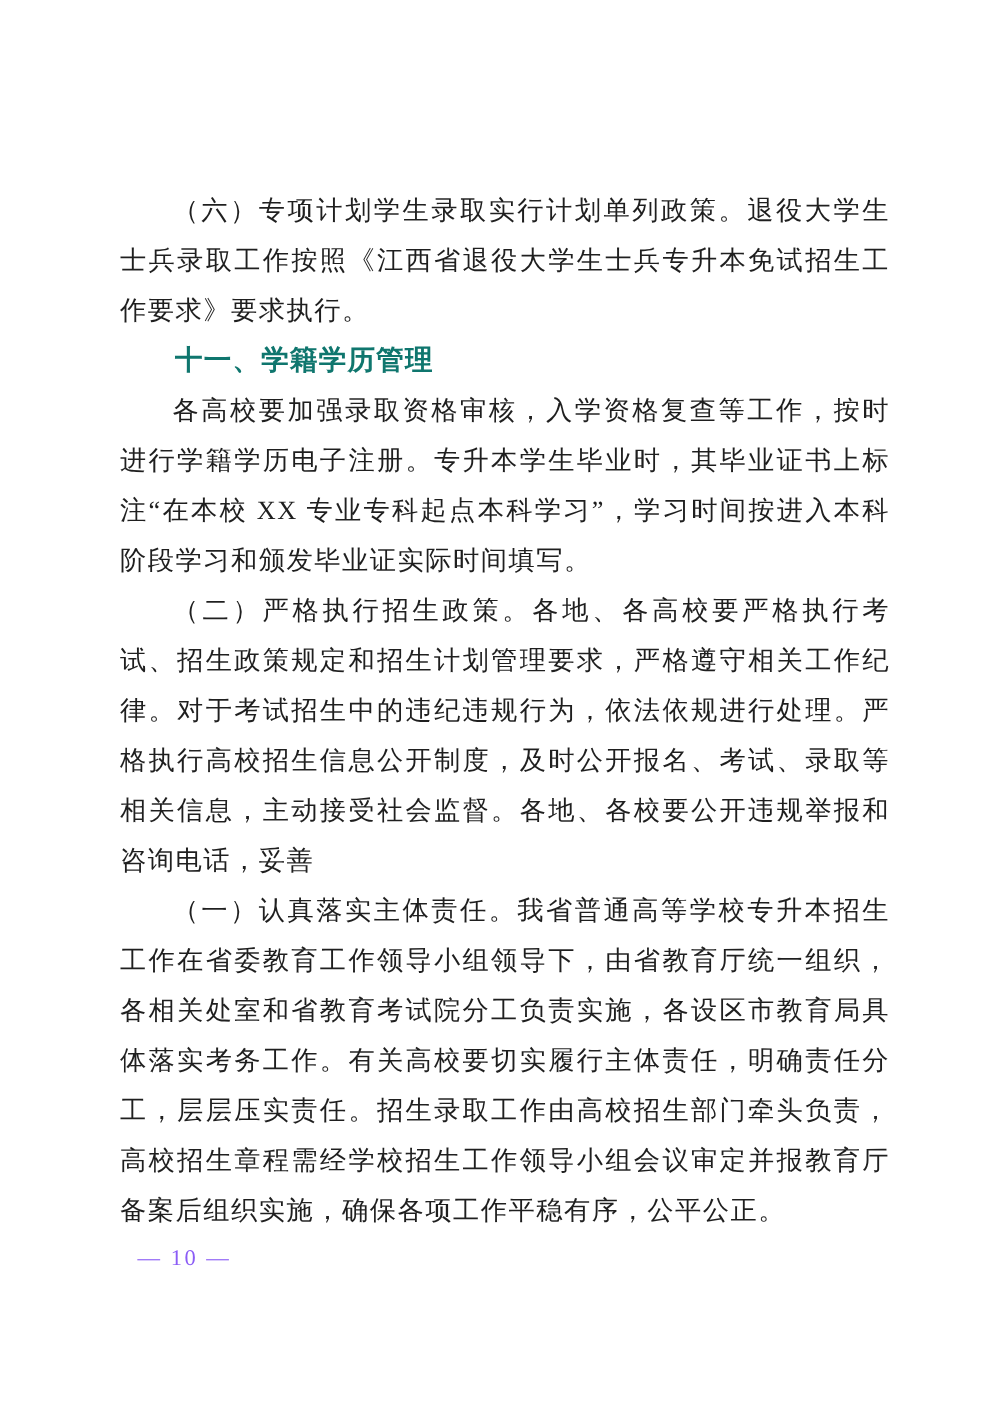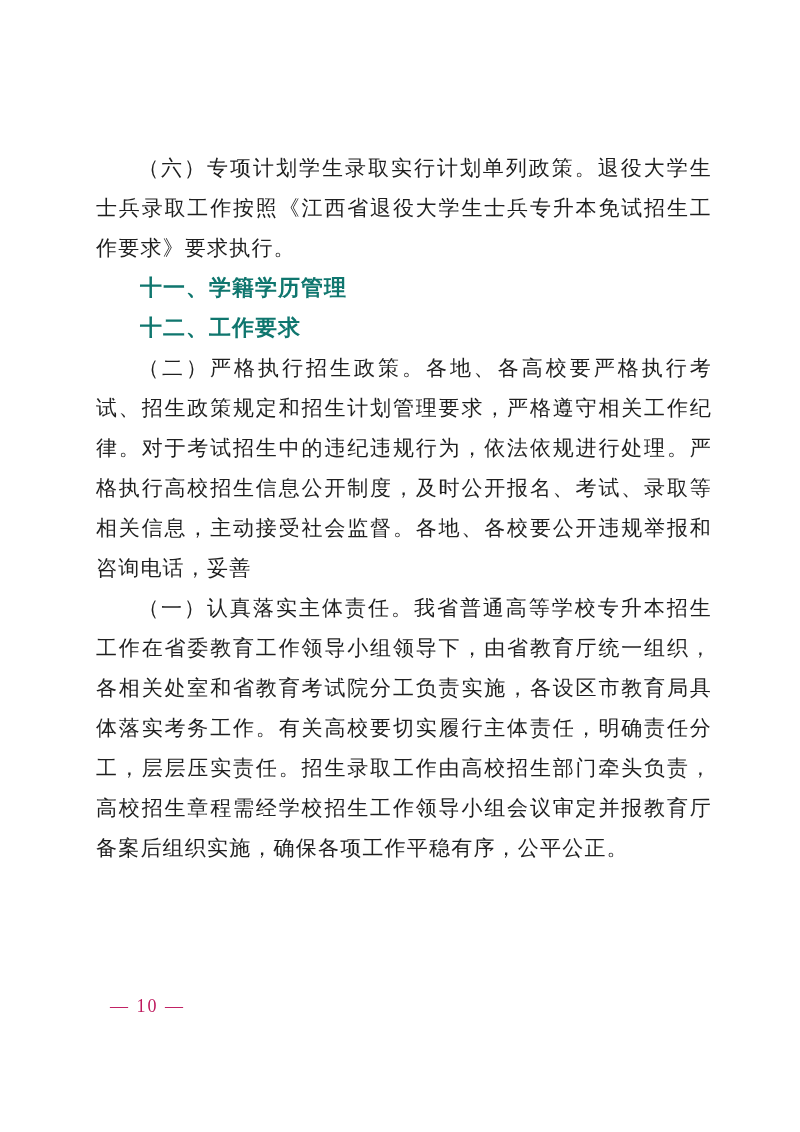--- a/index.html
+++ b/index.html
@@ -40,29 +40,29 @@
     font-weight: bold;
     color: #0f766e;
     font-family: "Liberation Sans", sans-serif;
   }
   .page-number {
     position: absolute;
     left: 110px;
     top: 996px;
     font-size: 18px;
     letter-spacing: 2px;
-    color: #be185d;
+    color: #8b5cf6;
     font-family: "Liberation Serif", serif;
   }
 </style>
 </head>
 <body>
 
 <div class="page">
   <div class="content">
     <p class="para">（六）专项计划学生录取实行计划单列政策。退役大学生士兵录取工作按照《江西省退役大学生士兵专升本免试招生工作要求》要求执行。</p>
     <h2 class="heading">十一、学籍学历管理</h2>
-    <h2 class="heading">十二、工作要求</h2>
+    <p class="para">各高校要加强录取资格审核，入学资格复查等工作，按时进行学籍学历电子注册。专升本学生毕业时，其毕业证书上标注“在本校 XX 专业专科起点本科学习”，学习时间按进入本科阶段学习和颁发毕业证实际时间填写。</p>
     <p class="para">（二）严格执行招生政策。各地、各高校要严格执行考试、招生政策规定和招生计划管理要求，严格遵守相关工作纪律。对于考试招生中的违纪违规行为，依法依规进行处理。严格执行高校招生信息公开制度，及时公开报名、考试、录取等相关信息，主动接受社会监督。各地、各校要公开违规举报和咨询电话，妥善</p>
     <p class="para">（一）认真落实主体责任。我省普通高等学校专升本招生工作在省委教育工作领导小组领导下，由省教育厅统一组织，各相关处室和省教育考试院分工负责实施，各设区市教育局具体落实考务工作。有关高校要切实履行主体责任，明确责任分工，层层压实责任。招生录取工作由高校招生部门牵头负责，高校招生章程需经学校招生工作领导小组会议审定并报教育厅备案后组织实施，确保各项工作平稳有序，公平公正。</p>
   </div>
   <div class="page-number">— 10 —</div>
 </div>
 
 </body></html>

